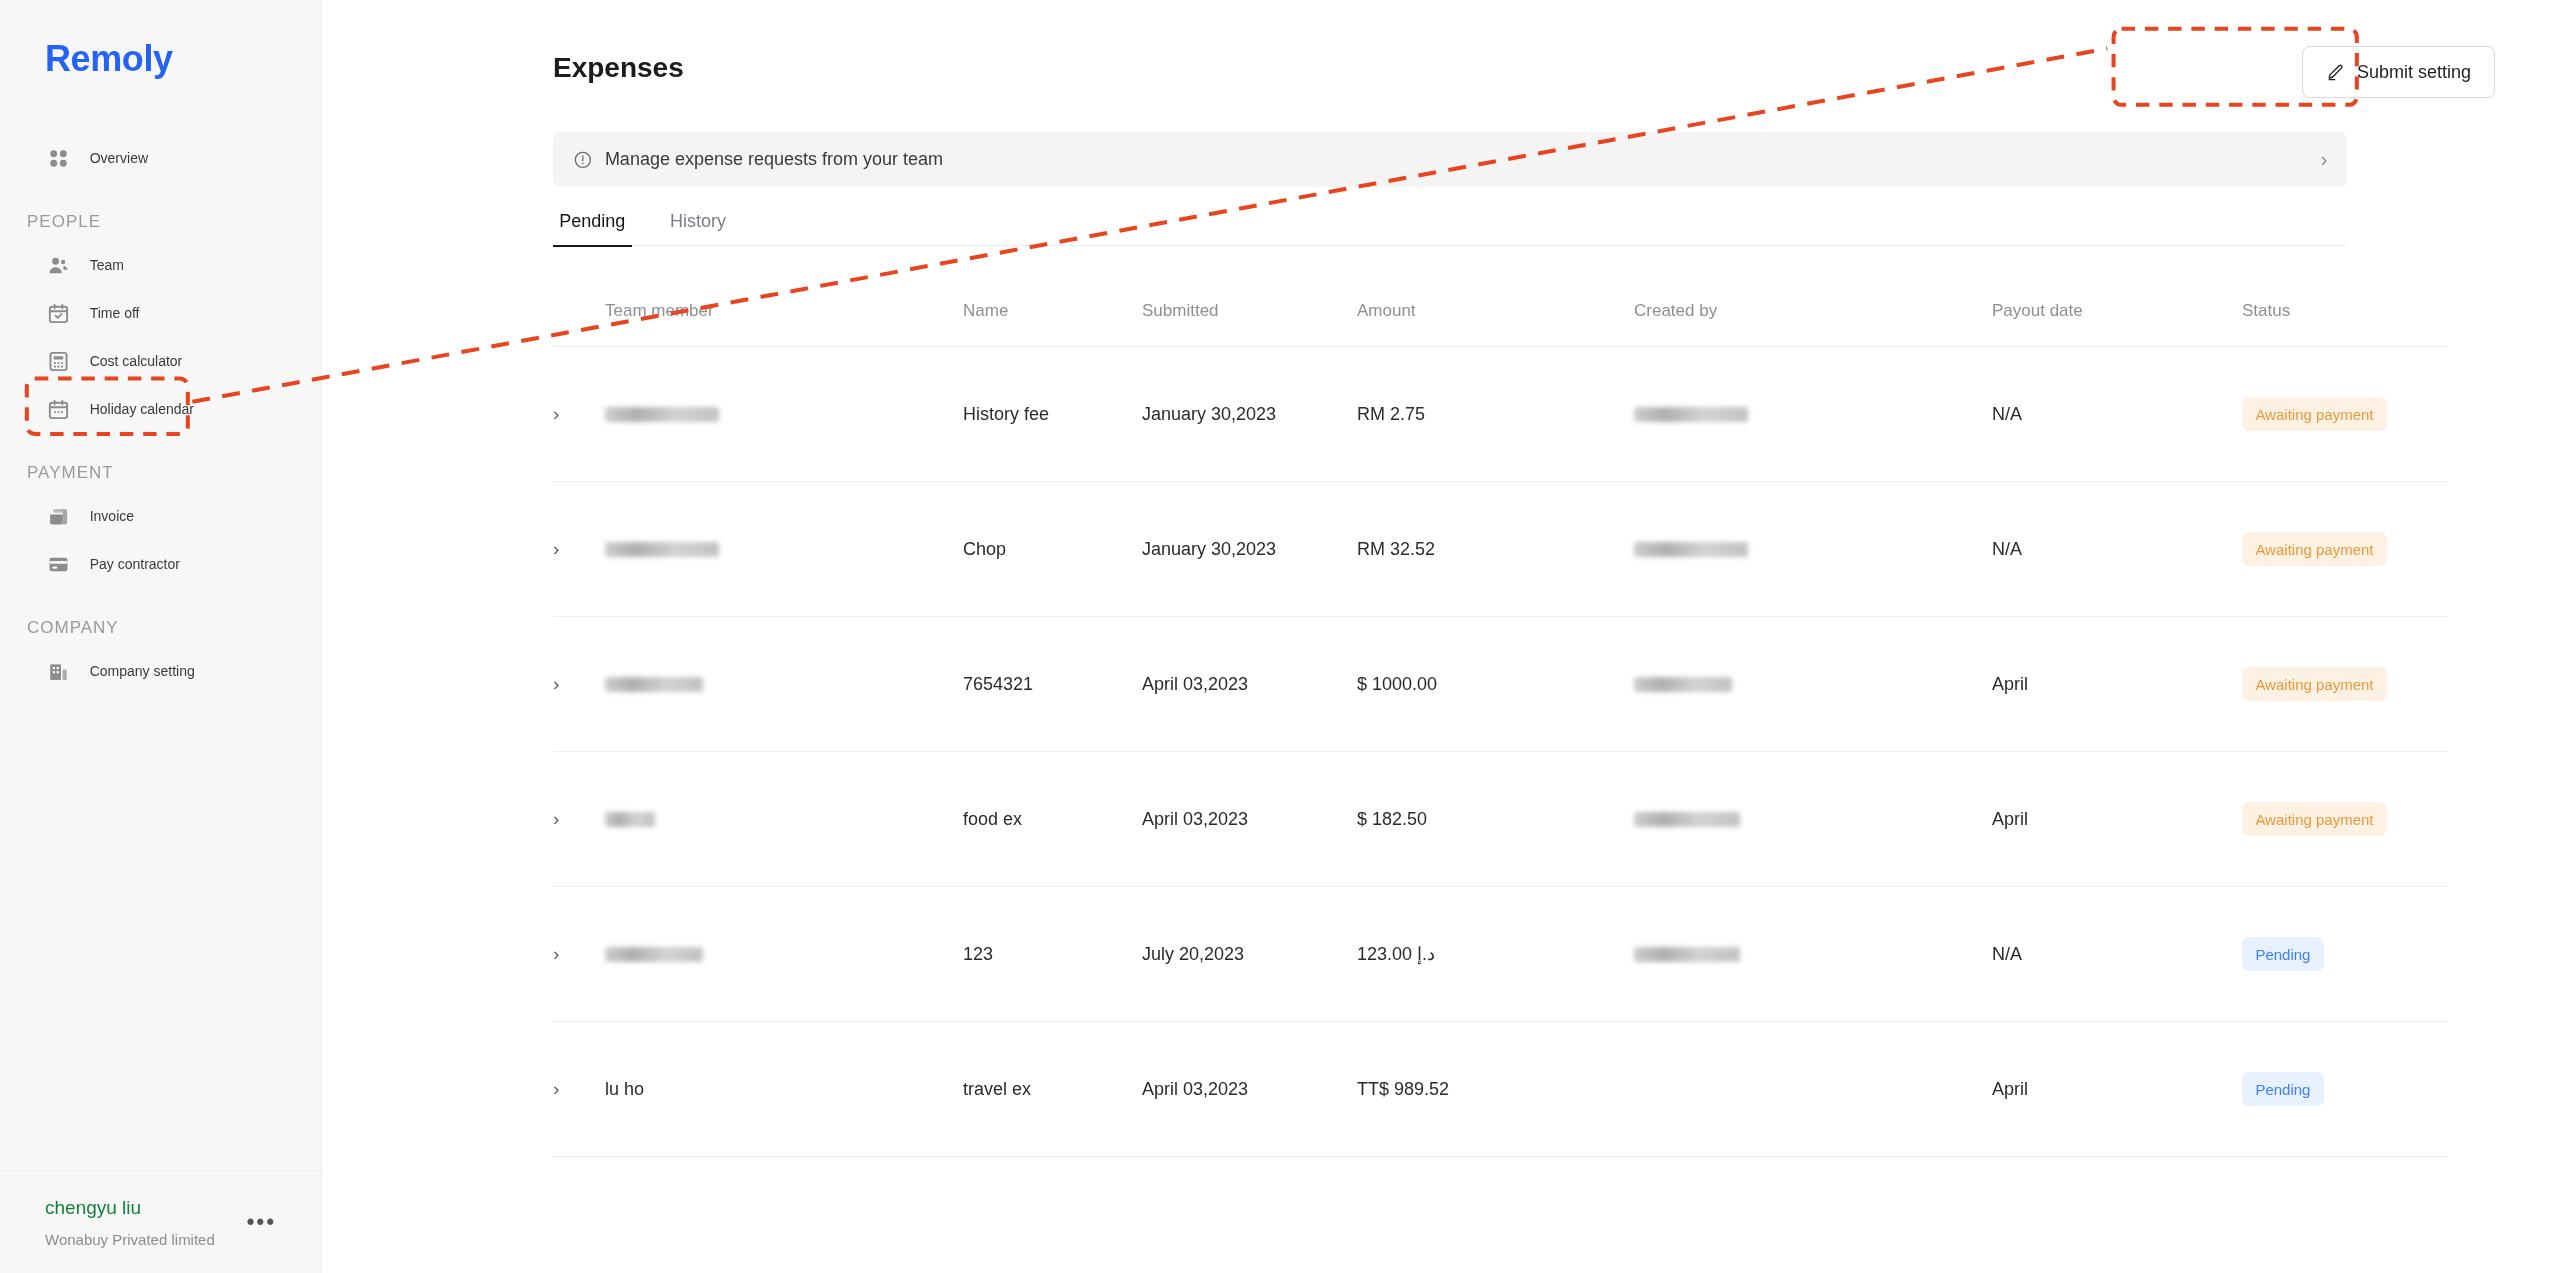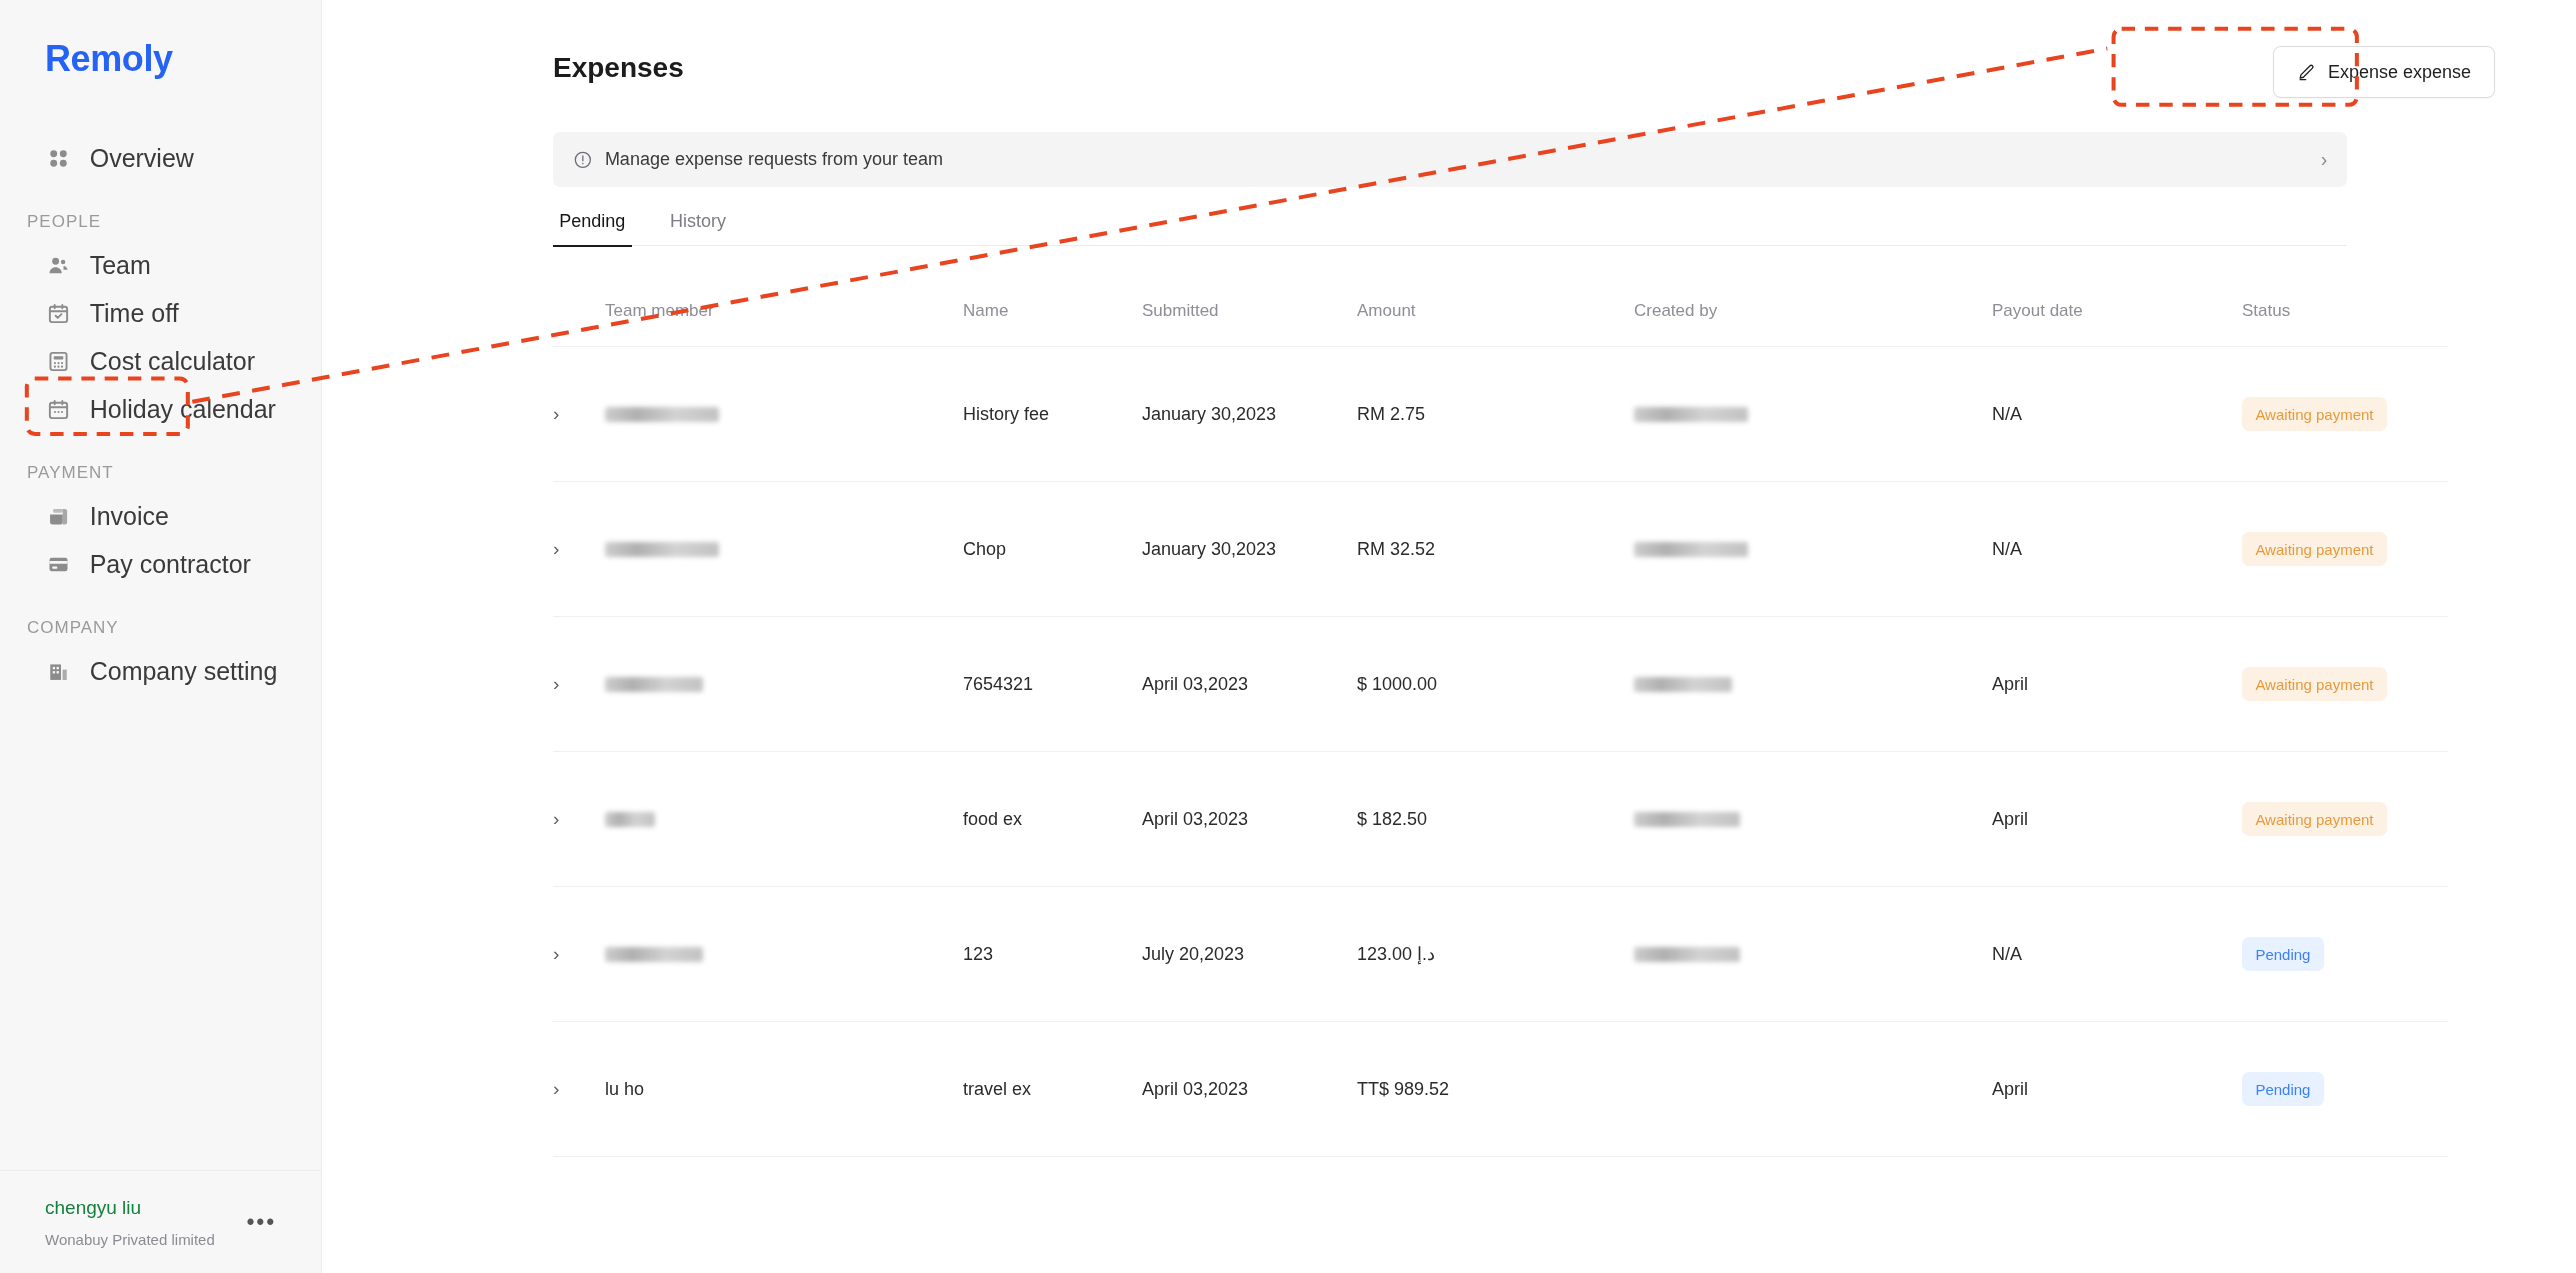--- a/index.html
+++ b/index.html
@@ -43,21 +43,21 @@
   .nav-area { position: absolute; top: 134px; left: 0; right: 0; }
 
   .nav-item {
     display: flex;
     align-items: center;
     height: 48px;
     padding-left: 47px;
     gap: 19.7px;
     cursor: pointer;
     color: #3a3a3a;
-    font-size: 25px;
+    font-size: 14px;
   }
   .nav-item .nav-ico { width: 23px; height: 23px; flex: 0 0 23px; display:block; }
   .nav-item.active { background: #e8e8e8; }
   .nav-item.active .nav-label { color: #2563f5; }
 
   .nav-group-title {
     padding-left: 27px;
     font-size: 17px;
     letter-spacing: 1px;
     color: #9a9a9a;
@@ -335,21 +335,21 @@
 
     <h1 class="page-title">Expenses</h1>
 
     <button class="submit-btn">
       <span style="display:flex;">
         <svg width="19" height="19" viewBox="0 0 24 24" fill="none" stroke="#1f1f1f" stroke-width="1.7" stroke-linecap="round" stroke-linejoin="round">
           <path d="M16.5 3.5a2.1 2.1 0 0 1 3 3L8 18l-4 1 1-4 11.5-11.5z"></path>
           <path d="M4 21h7"></path>
         </svg>
       </span>
-      <span>Expense expense</span>
+      <span>Submit setting</span>
     </button>
 
     <div class="banner">
       <span style="display:flex;">
         <svg width="19.7" height="19.7" viewBox="0 0 24 24" fill="none" stroke="#6e6e76" stroke-width="1.6">
           <circle cx="12" cy="12" r="9.2"></circle>
           <path d="M12 7.2v6" stroke-linecap="round"></path>
           <circle cx="12" cy="16.6" r="0.95" fill="#6e6e76" stroke="none"></circle>
         </svg>
       </span>

